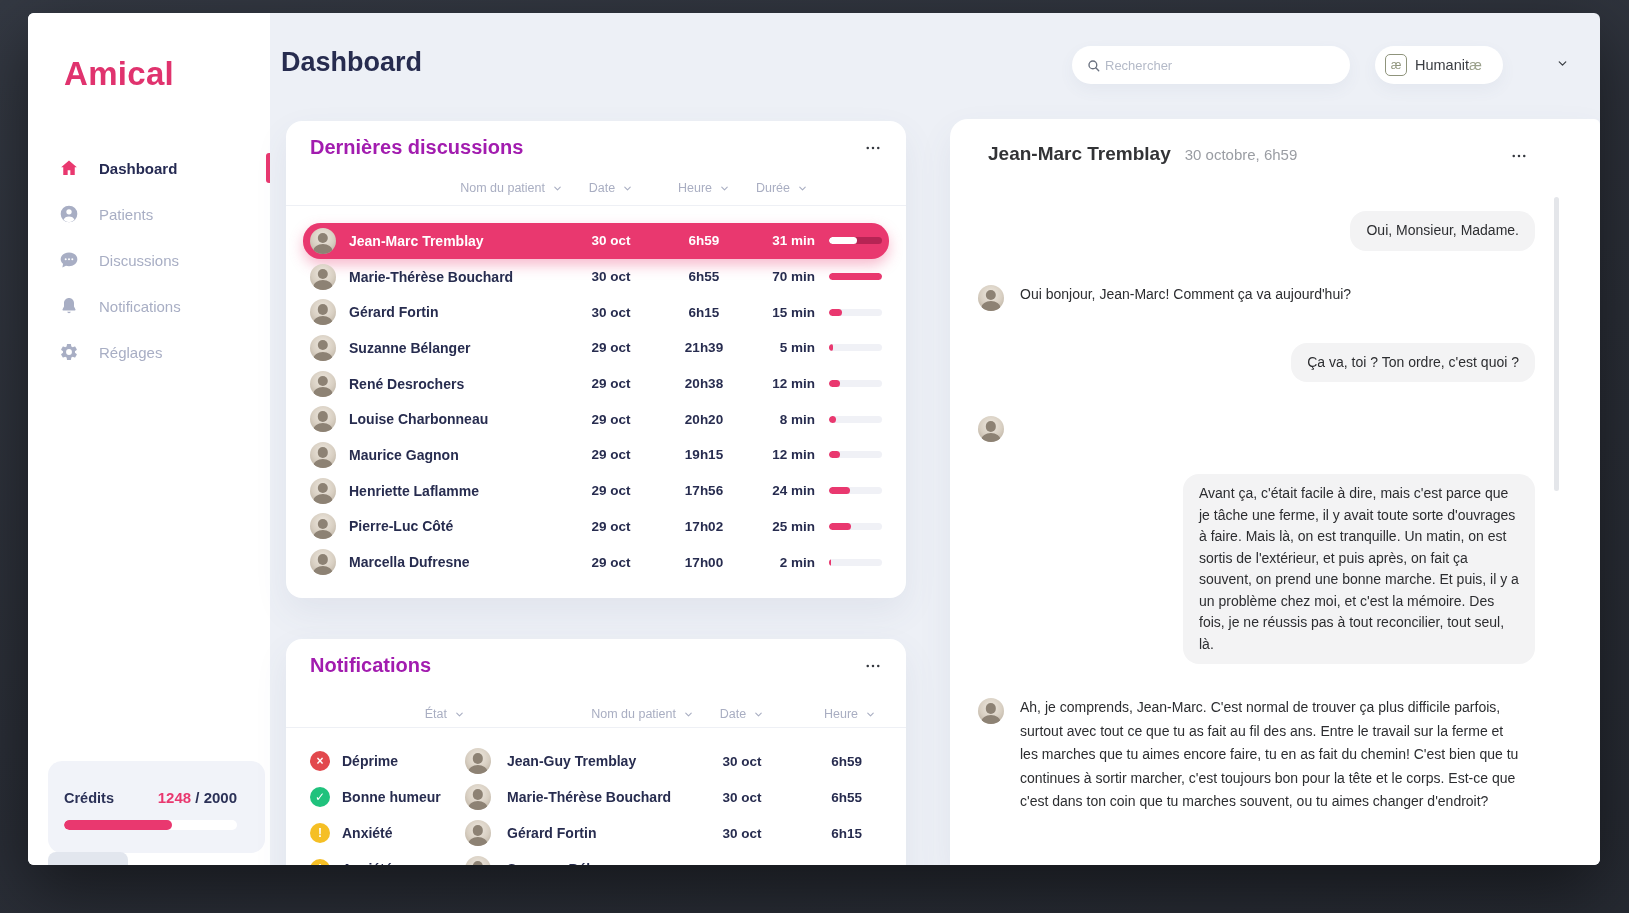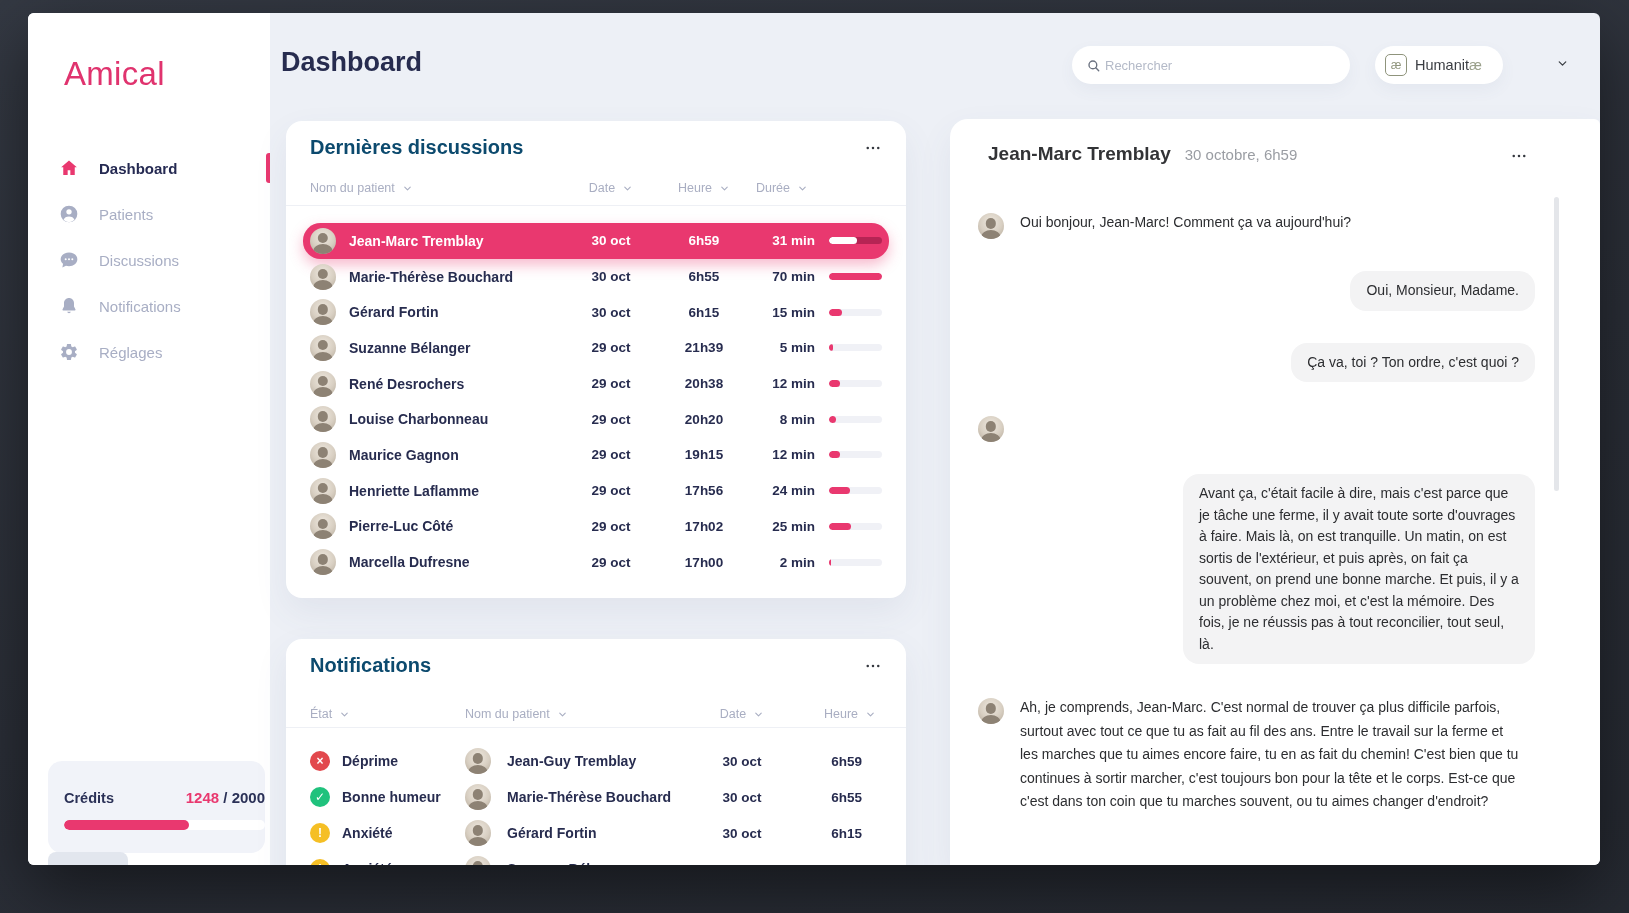--- a/index.html
+++ b/index.html
@@ -4,32 +4,32 @@
 <style>
   *{margin:0;padding:0;box-sizing:border-box;}
   html,body{width:1629px;height:913px;overflow:hidden;}
   body{position:relative;background:linear-gradient(165deg,#343943 0%,#2b2f38 55%,#262a32 100%);
        font-family:"Liberation Sans","DejaVu Sans",sans-serif;}
   .app{position:absolute;left:28px;top:13px;width:1572px;height:852px;background:#edf0f6;
        border-radius:6px;overflow:hidden;box-shadow:0 24px 70px rgba(0,0,0,.5);}
 
   
   .sidebar{position:absolute;left:0;top:0;width:242px;height:100%;background:#fff;}
-  .logo{position:absolute;left:36px;top:42px;font-size:33px;font-weight:400;color:#e0336e;letter-spacing:.3px;}
+  .logo{position:absolute;left:36px;top:42px;font-size:33px;font-weight:700;color:#e0336e;letter-spacing:.3px;}
   .nav{position:absolute;left:0;top:132px;right:0;}
   .nav-item{position:relative;height:46px;display:flex;align-items:center;gap:20px;
             padding-left:31px;color:#a8aec4;font-size:15px;font-weight:500;cursor:pointer;}
   .nav-item .nicon{width:20px;height:20px;flex:0 0 20px;display:flex;}
   .nav-item .nicon svg{width:20px;height:20px;}
   .nav-item.active{color:#252a52;font-weight:700;}
   .nav-item.active .nicon{color:#e9386f;}
   .nav-item.active::after{content:"";position:absolute;right:0;top:8px;width:4px;height:30px;
             background:#e9386f;border-radius:3px 0 0 3px;}
   .credits{position:absolute;left:20px;top:748px;width:217px;height:92px;background:#f1f3f9;
-           border-radius:14px;padding:20px 0 0 16px;}
+           border-radius:14px;padding:20px 28px 0 16px;}
   .credits-row{display:flex;justify-content:space-between;align-items:baseline;}
   .credits-label{font-size:14.5px;font-weight:700;color:#2b3157;}
   .credits-val{font-size:15px;font-weight:700;color:#2b3157;margin-top:8px;}
   .credits-val .pink{color:#e9386f;font-weight:700;}
   .credits-bar{margin-top:14px;height:10px;border-radius:6px;background:#fff;overflow:hidden;}
   .credits-fill{display:block;height:100%;border-radius:6px;background:#e9386f;}
   .peek{position:absolute;left:20px;top:839px;width:80px;height:22px;background:#e2e6ee;border-radius:8px;}
 
   
   .page-title{position:absolute;left:253px;top:34px;font-size:27px;font-weight:800;color:#272c4f;}
@@ -58,29 +58,29 @@
   .pavatar::before{content:"";position:absolute;left:50%;top:20%;width:40%;height:40%;
        transform:translateX(-50%);border-radius:50%;background:#8d8274;}
   .pavatar::after{content:"";position:absolute;left:50%;top:64%;width:74%;height:50%;
        transform:translateX(-50%);border-radius:50% 50% 0 0;background:#8d8274;}
   .warm{background:radial-gradient(circle at 50% 36%,#ecc9a0 0%,#c99a72 52%,#8a6247 100%);border-radius:50%;}
   .warm::before{background:#6e4f3c;}
   .warm::after{background:#6e4f3c;}
 
   
   .card{position:absolute;background:#fff;border-radius:16px;box-shadow:0 14px 34px rgba(80,90,130,.08);}
-  .card-title{position:absolute;left:24px;top:15px;font-size:20px;font-weight:800;color:#0c4a6e;}
+  .card-title{position:absolute;left:24px;top:15px;font-size:20px;font-weight:800;color:#a21caf;}
   .dots{display:inline-flex;color:#34383f;cursor:pointer;}
   .dots svg{width:18px;height:18px;}
   .card-dots{position:absolute;right:24px;top:18px;}
   .cols{position:absolute;left:0;right:0;display:flex;align-items:center;padding:0 24px;
         color:#a9aec2;font-size:12.5px;font-weight:500;}
   .cols .chev{color:#a9aec2;}
   .cols .chev svg{width:11px;height:11px;}
-  .hcell{display:flex;align-items:center;gap:7px;}
+  .hcell{display:flex;align-items:center;gap:7px;justify-content:flex-end;}
   .divider{position:absolute;left:0;right:0;height:1px;background:#eef0f5;}
 
   
   .disc{left:258px;top:108px;width:620px;height:477px;}
   .disc .cols{top:60px;}
   .disc .divider{top:84px;}
   .c-name{flex:1;}
   .c-date{width:96px;justify-content:center;}
   .c-time{width:90px;justify-content:center;}
   .c-dur{width:66px;justify-content:center;}
@@ -495,32 +495,32 @@
     </div>
     <span class="dots chat-dots">
         <svg viewBox="0 0 24 24" fill="currentColor">
           <circle cx="5" cy="12" r="1.7"></circle>
           <circle cx="12" cy="12" r="1.7"></circle>
           <circle cx="19" cy="12" r="1.7"></circle>
         </svg>
       </span>
     <div class="messages">
 
+        <div class="msg right">
+
+          <div class="mtext">Oui, Monsieur, Madame.</div>
+        </div>
+
         <div class="msg left">
           <span class="pavatar mavatar"></span>
           <div class="mtext">Oui bonjour, Jean-Marc! Comment ça va aujourd'hui?</div>
         </div>
 
         <div class="msg right">
 
-          <div class="mtext">Oui, Monsieur, Madame.</div>
-        </div>
-
-        <div class="msg right">
-
           <div class="mtext">Ça va, toi ? Ton ordre, c'est quoi ?</div>
         </div>
 
         <div class="msg left">
           <span class="pavatar mavatar"></span>
         </div>
 
         <div class="msg right">
 
           <div class="mtext">Avant ça, c'était facile à dire, mais c'est parce que je tâche une ferme, il y avait toute sorte d'ouvrages à faire. Mais là, on est tranquille. Un matin, on est sortis de l'extérieur, et puis après, on fait ça souvent, on prend une bonne marche. Et puis, il y a un problème chez moi, et c'est la mémoire. Des fois, je ne réussis pas à tout reconcilier, tout seul, là.</div>

